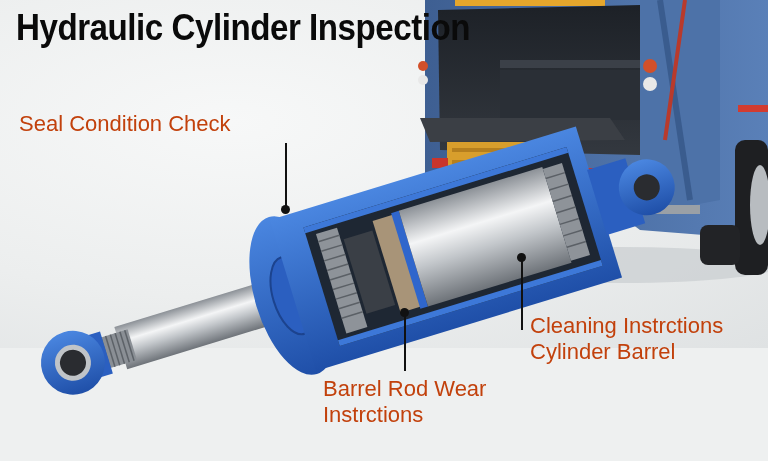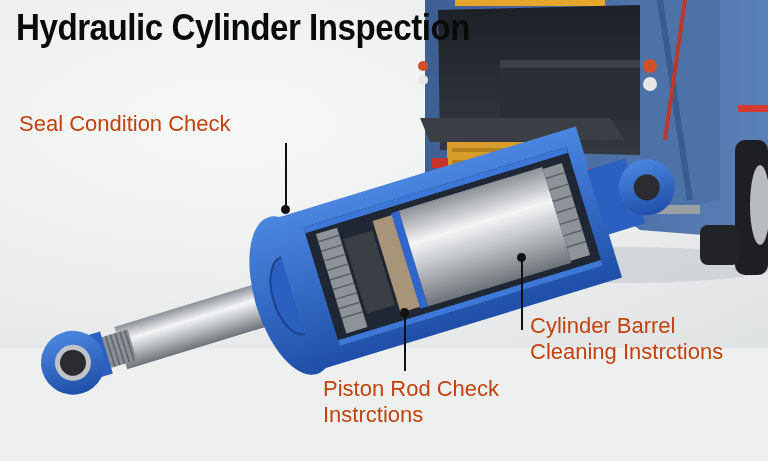--- a/index.html
+++ b/index.html
@@ -147,23 +147,23 @@
 
   <div class="title">Hydraulic Cylinder Inspection</div>
 
   <div class="label" style="left:19px; top:111px;">Seal Condition Check</div>
   <div class="leader" style="left:285px; top:143px; height:65px;"></div>
   <div class="dot" style="left:281px; top:205px;"></div>
 
   <div class="dot" style="left:400px; top:308px;"></div>
   <div class="leader" style="left:404px; top:313px; height:58px;"></div>
   <div class="label" style="left:323px; top:376px;">
-    <div>Piston Rod Check</div>
+    <div>Barrel Rod Wear</div>
     <div>Instrctions</div>
   </div>
 
   <div class="dot" style="left:517px; top:253px;"></div>
   <div class="leader" style="left:521px; top:258px; height:72px;"></div>
   <div class="label" style="left:530px; top:313px;">
+    <div>Cleaning Instrctions</div>
     <div>Cylinder Barrel</div>
-    <div>Cleaning Instrctions</div>
   </div>
 </div>
 
 </body></html>

